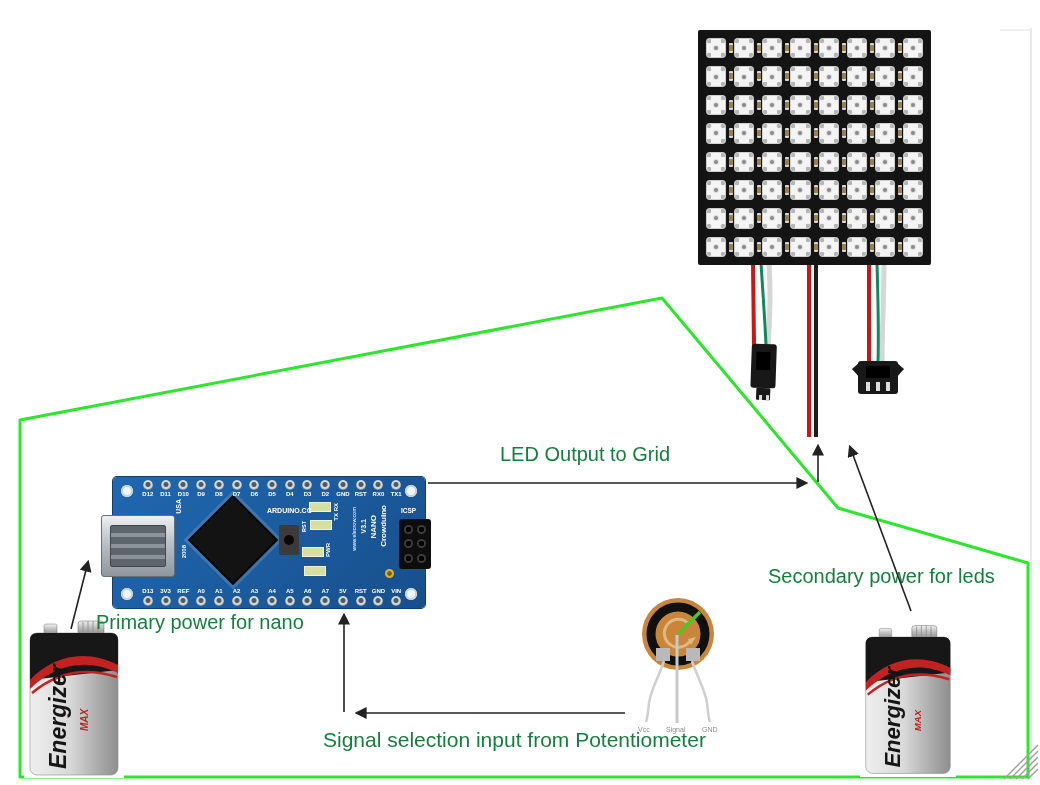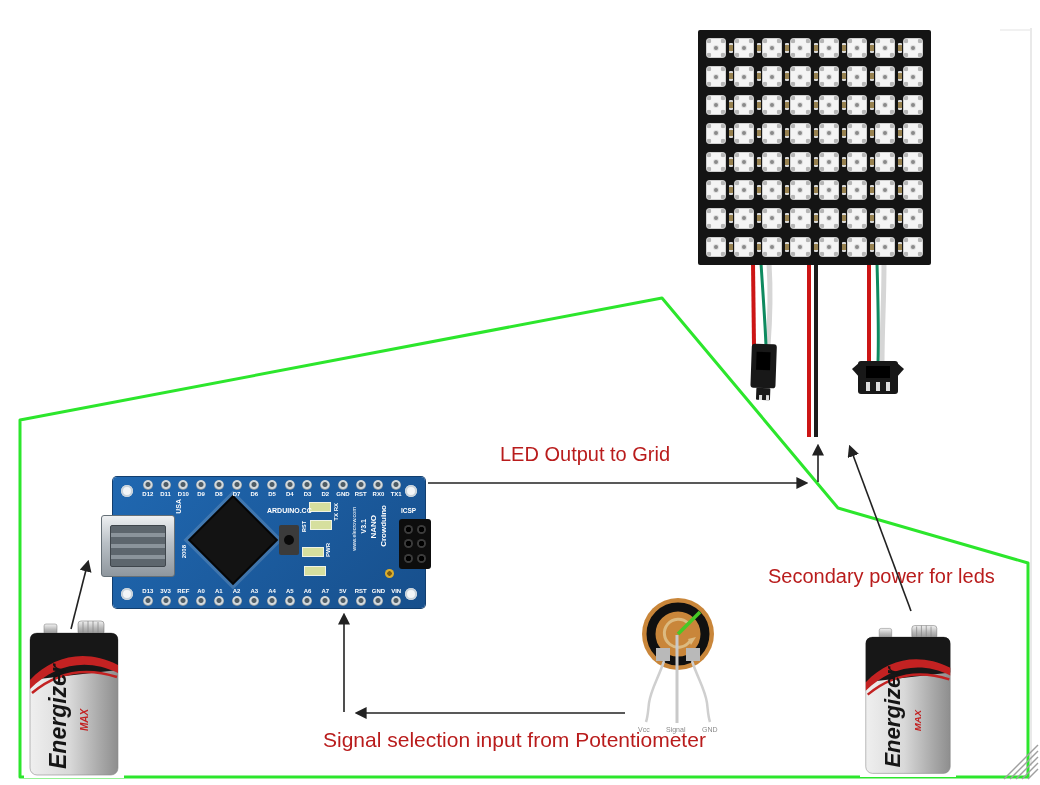--- a/index.html
+++ b/index.html
@@ -1,19 +1,19 @@
 <!DOCTYPE html>
 <html style="--outline-green: #2ce62c; --wire-red: #cc1515; --wire-dark: #1c1c1c; --wire-teal: #0e8a5f; --arduino-blue: #1c64ab; --battery-red: #c32222; --pot-orange: #c9863a; --pointer-green: #46c926;"><head>
 <meta charset="utf-8">
 <style>
   html,body{margin:0;padding:0;background:#fff;font-family:"Liberation Sans",sans-serif;}
   #canvas{position:relative;width:1040px;height:785px;background:#fff;overflow:hidden;}
 
   
-  .note{position:absolute;color:#b91c1c;font-size:20px;white-space:nowrap;z-index:7;text-align:center;}
+  .note{position:absolute;color:#15803d;font-size:20px;white-space:nowrap;z-index:7;text-align:center;}
 
   
   .matrix{position:absolute;left:698px;top:30px;width:233px;height:235px;background:#141414;
           border-radius:2px;display:grid;grid-template-columns:repeat(8,1fr);gap:8px;
           padding:8px;box-sizing:border-box;z-index:3;}
   .led-cell{position:relative;background:#f4f4f4;border-radius:4px;
     box-shadow:inset 0 0 0 1px #cfcfcf;
     background-image:
       radial-gradient(circle at 3px 3px,#b5b5b5 2px,transparent 2.6px),
       radial-gradient(circle at calc(100% - 3px) 3px,#b5b5b5 2px,transparent 2.6px),
@@ -422,15 +422,16 @@
       <line x1="1028" y1="779" x2="1038" y2="769"></line>
       <line x1="1022" y1="779" x2="1038" y2="763"></line>
       <line x1="1016" y1="779" x2="1038" y2="757"></line>
       <line x1="1010" y1="779" x2="1038" y2="751"></line>
       <line x1="1004" y1="779" x2="1038" y2="745"></line>
     </g>
   </svg>
 
   <div class="note" style="left:500px;top:443px">LED Output to Grid</div>
   <div class="note" style="left:768px;top:565px">Secondary power for leds</div>
+  <div class="note" style="left:96px;top:611px">Primary power for nano</div>
   <div class="note" style="left:323px;top:728px;font-size:21px">Signal selection input from Potentiometer</div>
 
 </div>
 
 </body></html>

